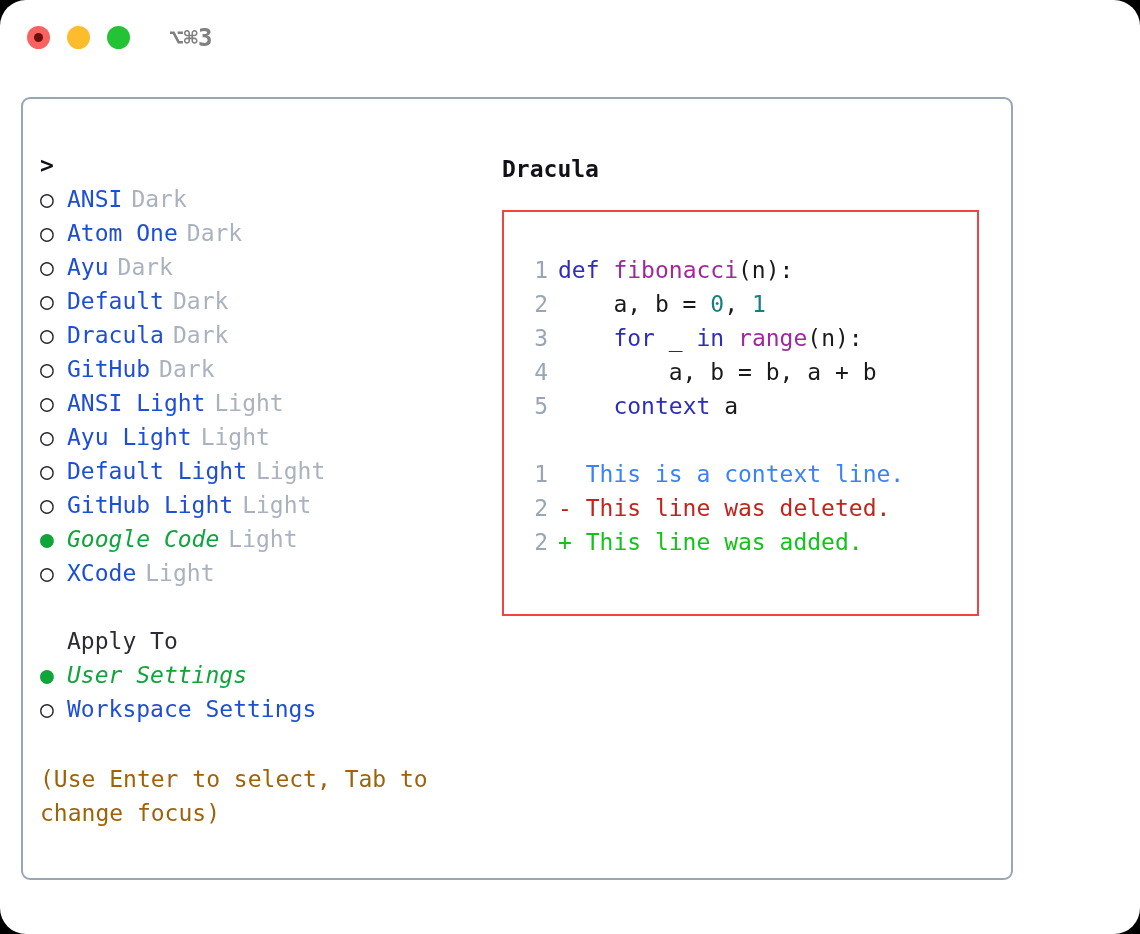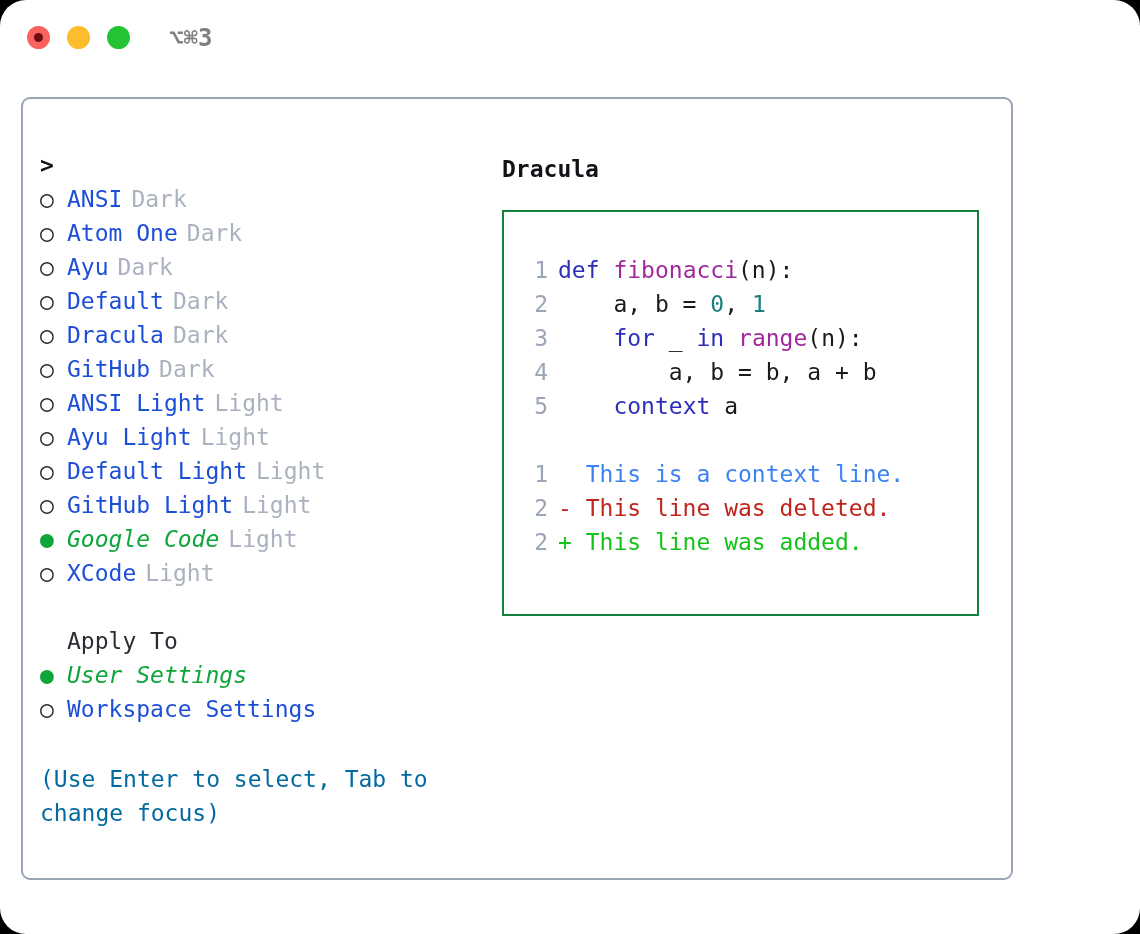--- a/index.html
+++ b/index.html
@@ -110,42 +110,42 @@
     white-space: pre;
   }
   .spacer-row { height: 34px; }
   #hint {
     position: absolute;
     left: 17px;
     top: 663px;
     width: 410px;
     font-size: 23px;
     line-height: 34px;
-    color: #0369a1;
+    color: #a16207;
     white-space: pre-wrap;
   }
 
   
   #right-col {
     position: absolute;
     left: 479px;
     top: 53px;
     width: 480px;
   }
   #preview-title {
     font-size: 23px;
     font-weight: bold;
     color: #111118;
     line-height: 34px;
   }
   #preview-box {
     margin-top: 24px;
     width: 477px;
     height: 406px;
-    border: 2px solid #15803d;
+    border: 2px solid #ef4444;
     background: #ffffff;
     box-sizing: border-box;
     position: relative;
   }
   #code-area {
     position: absolute;
     left: 16px;
     top: 41px;
     right: 4px;
   }

